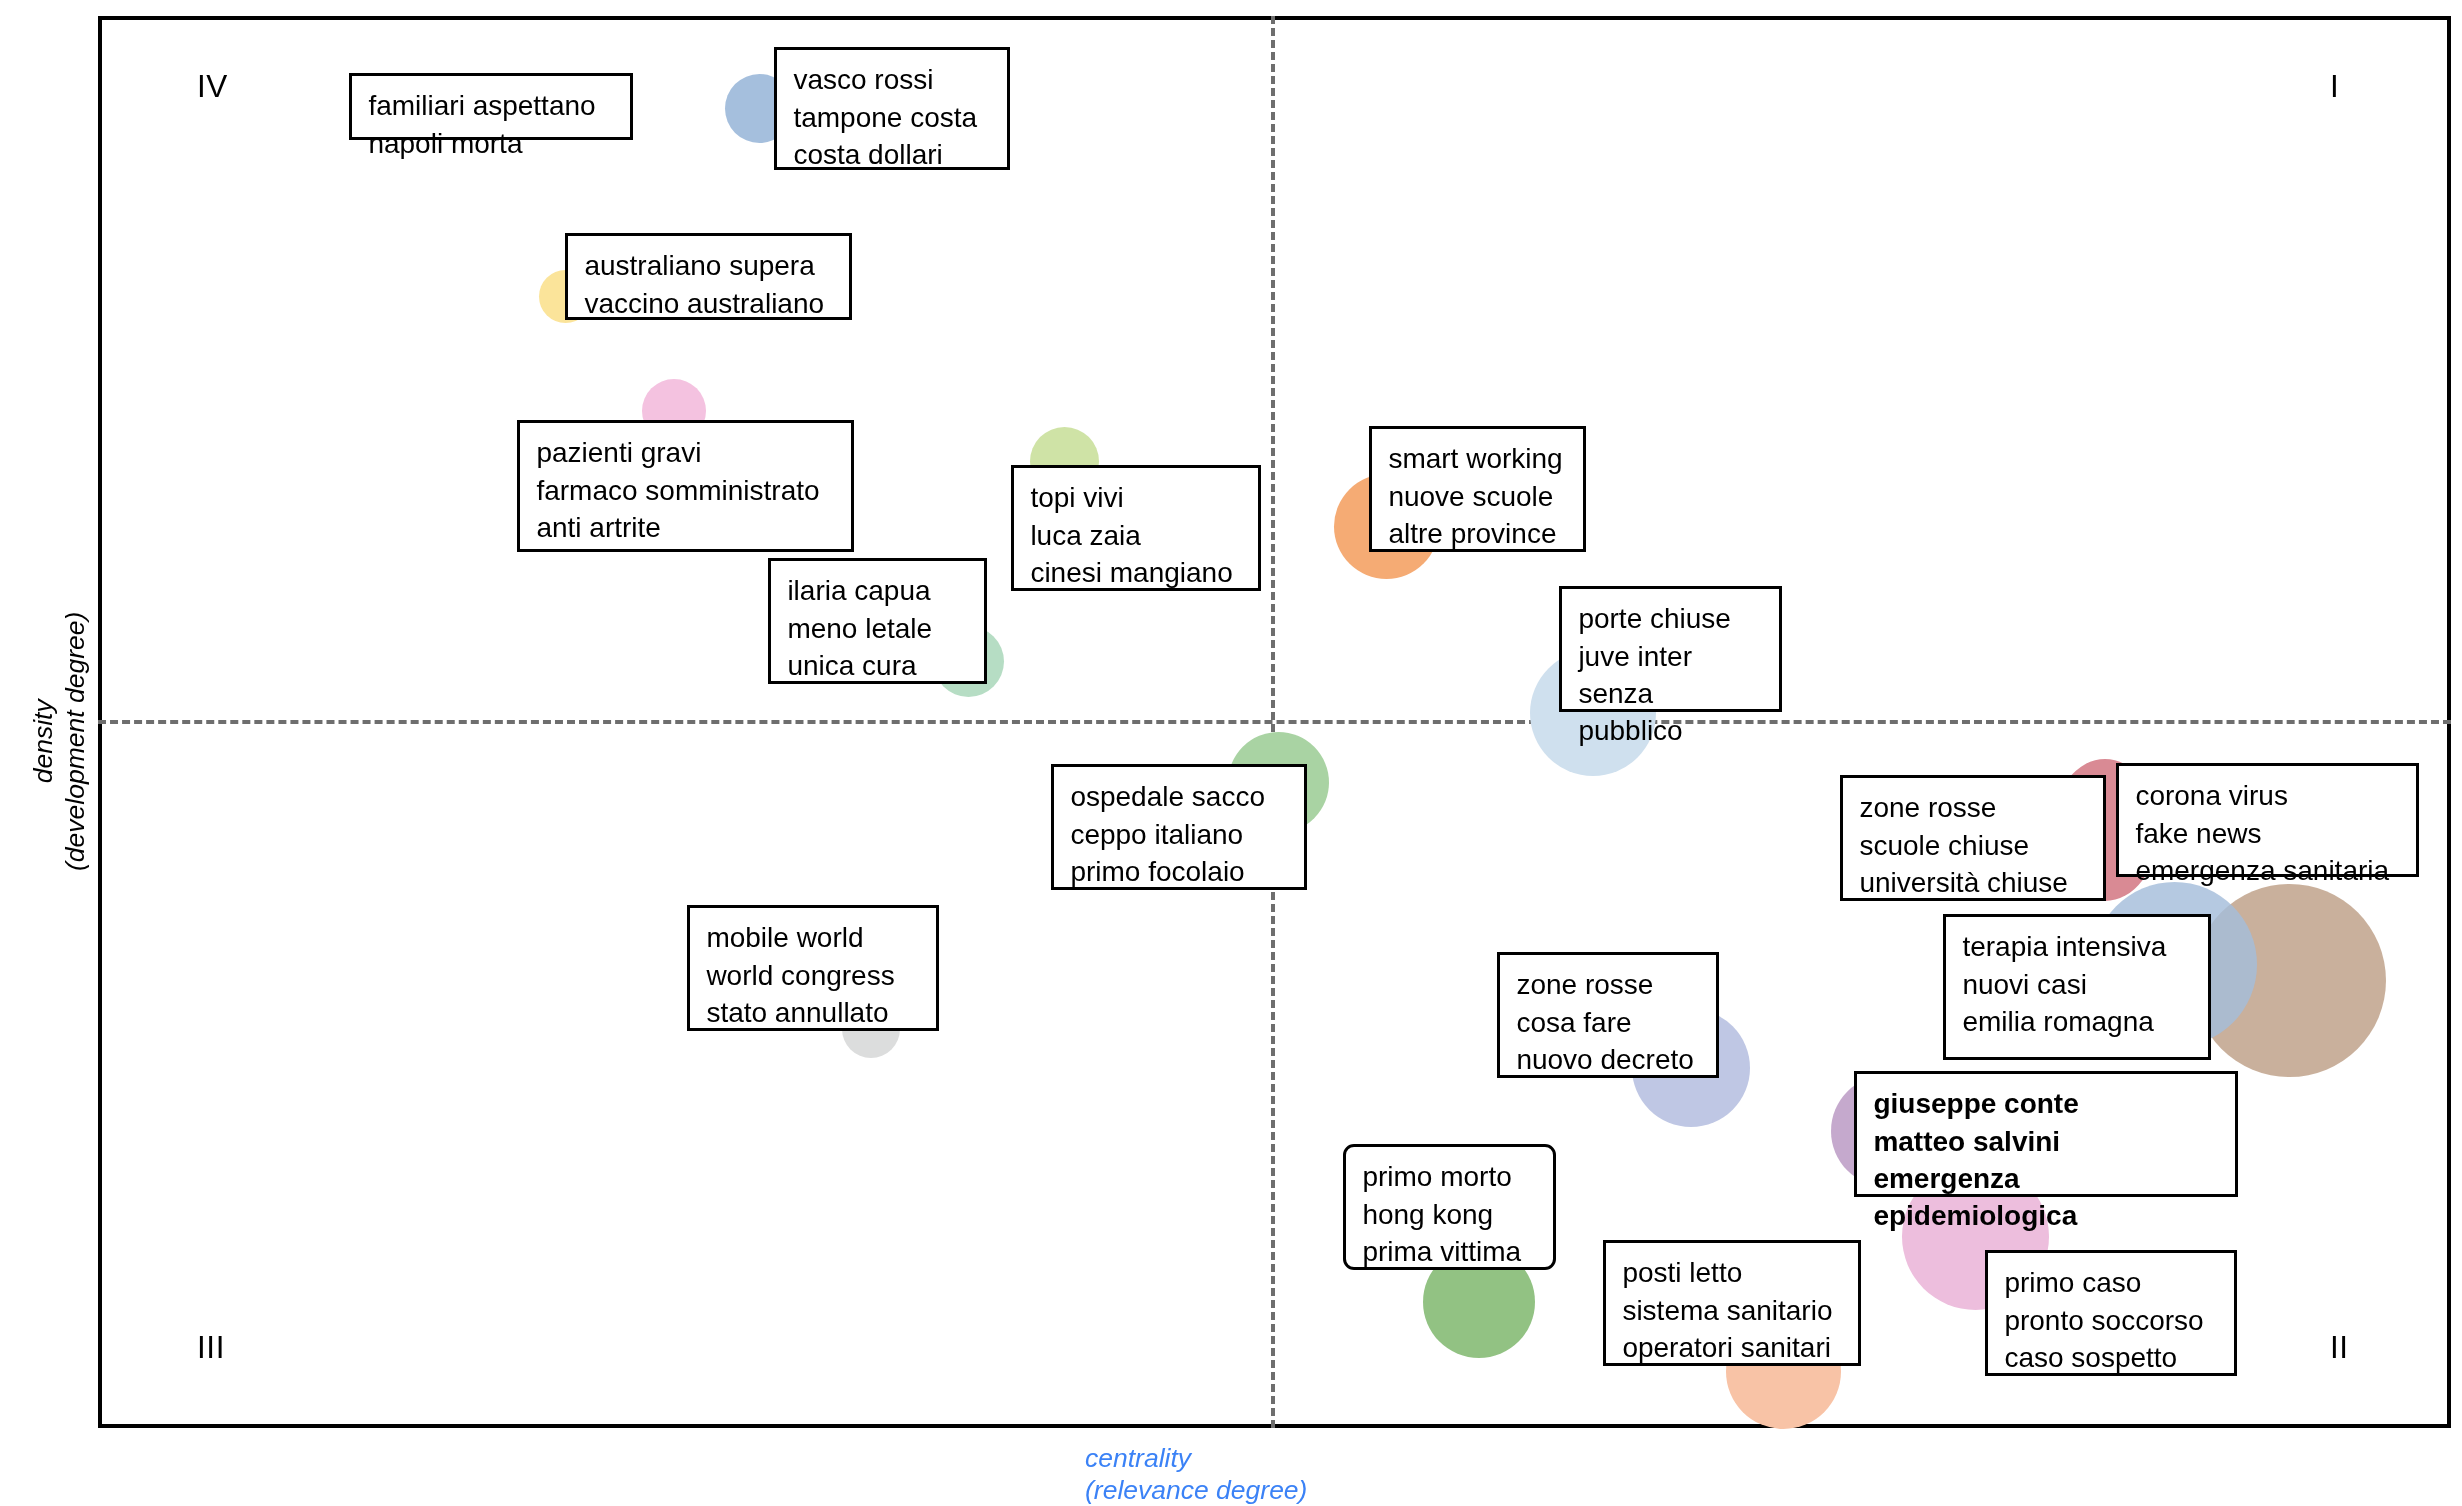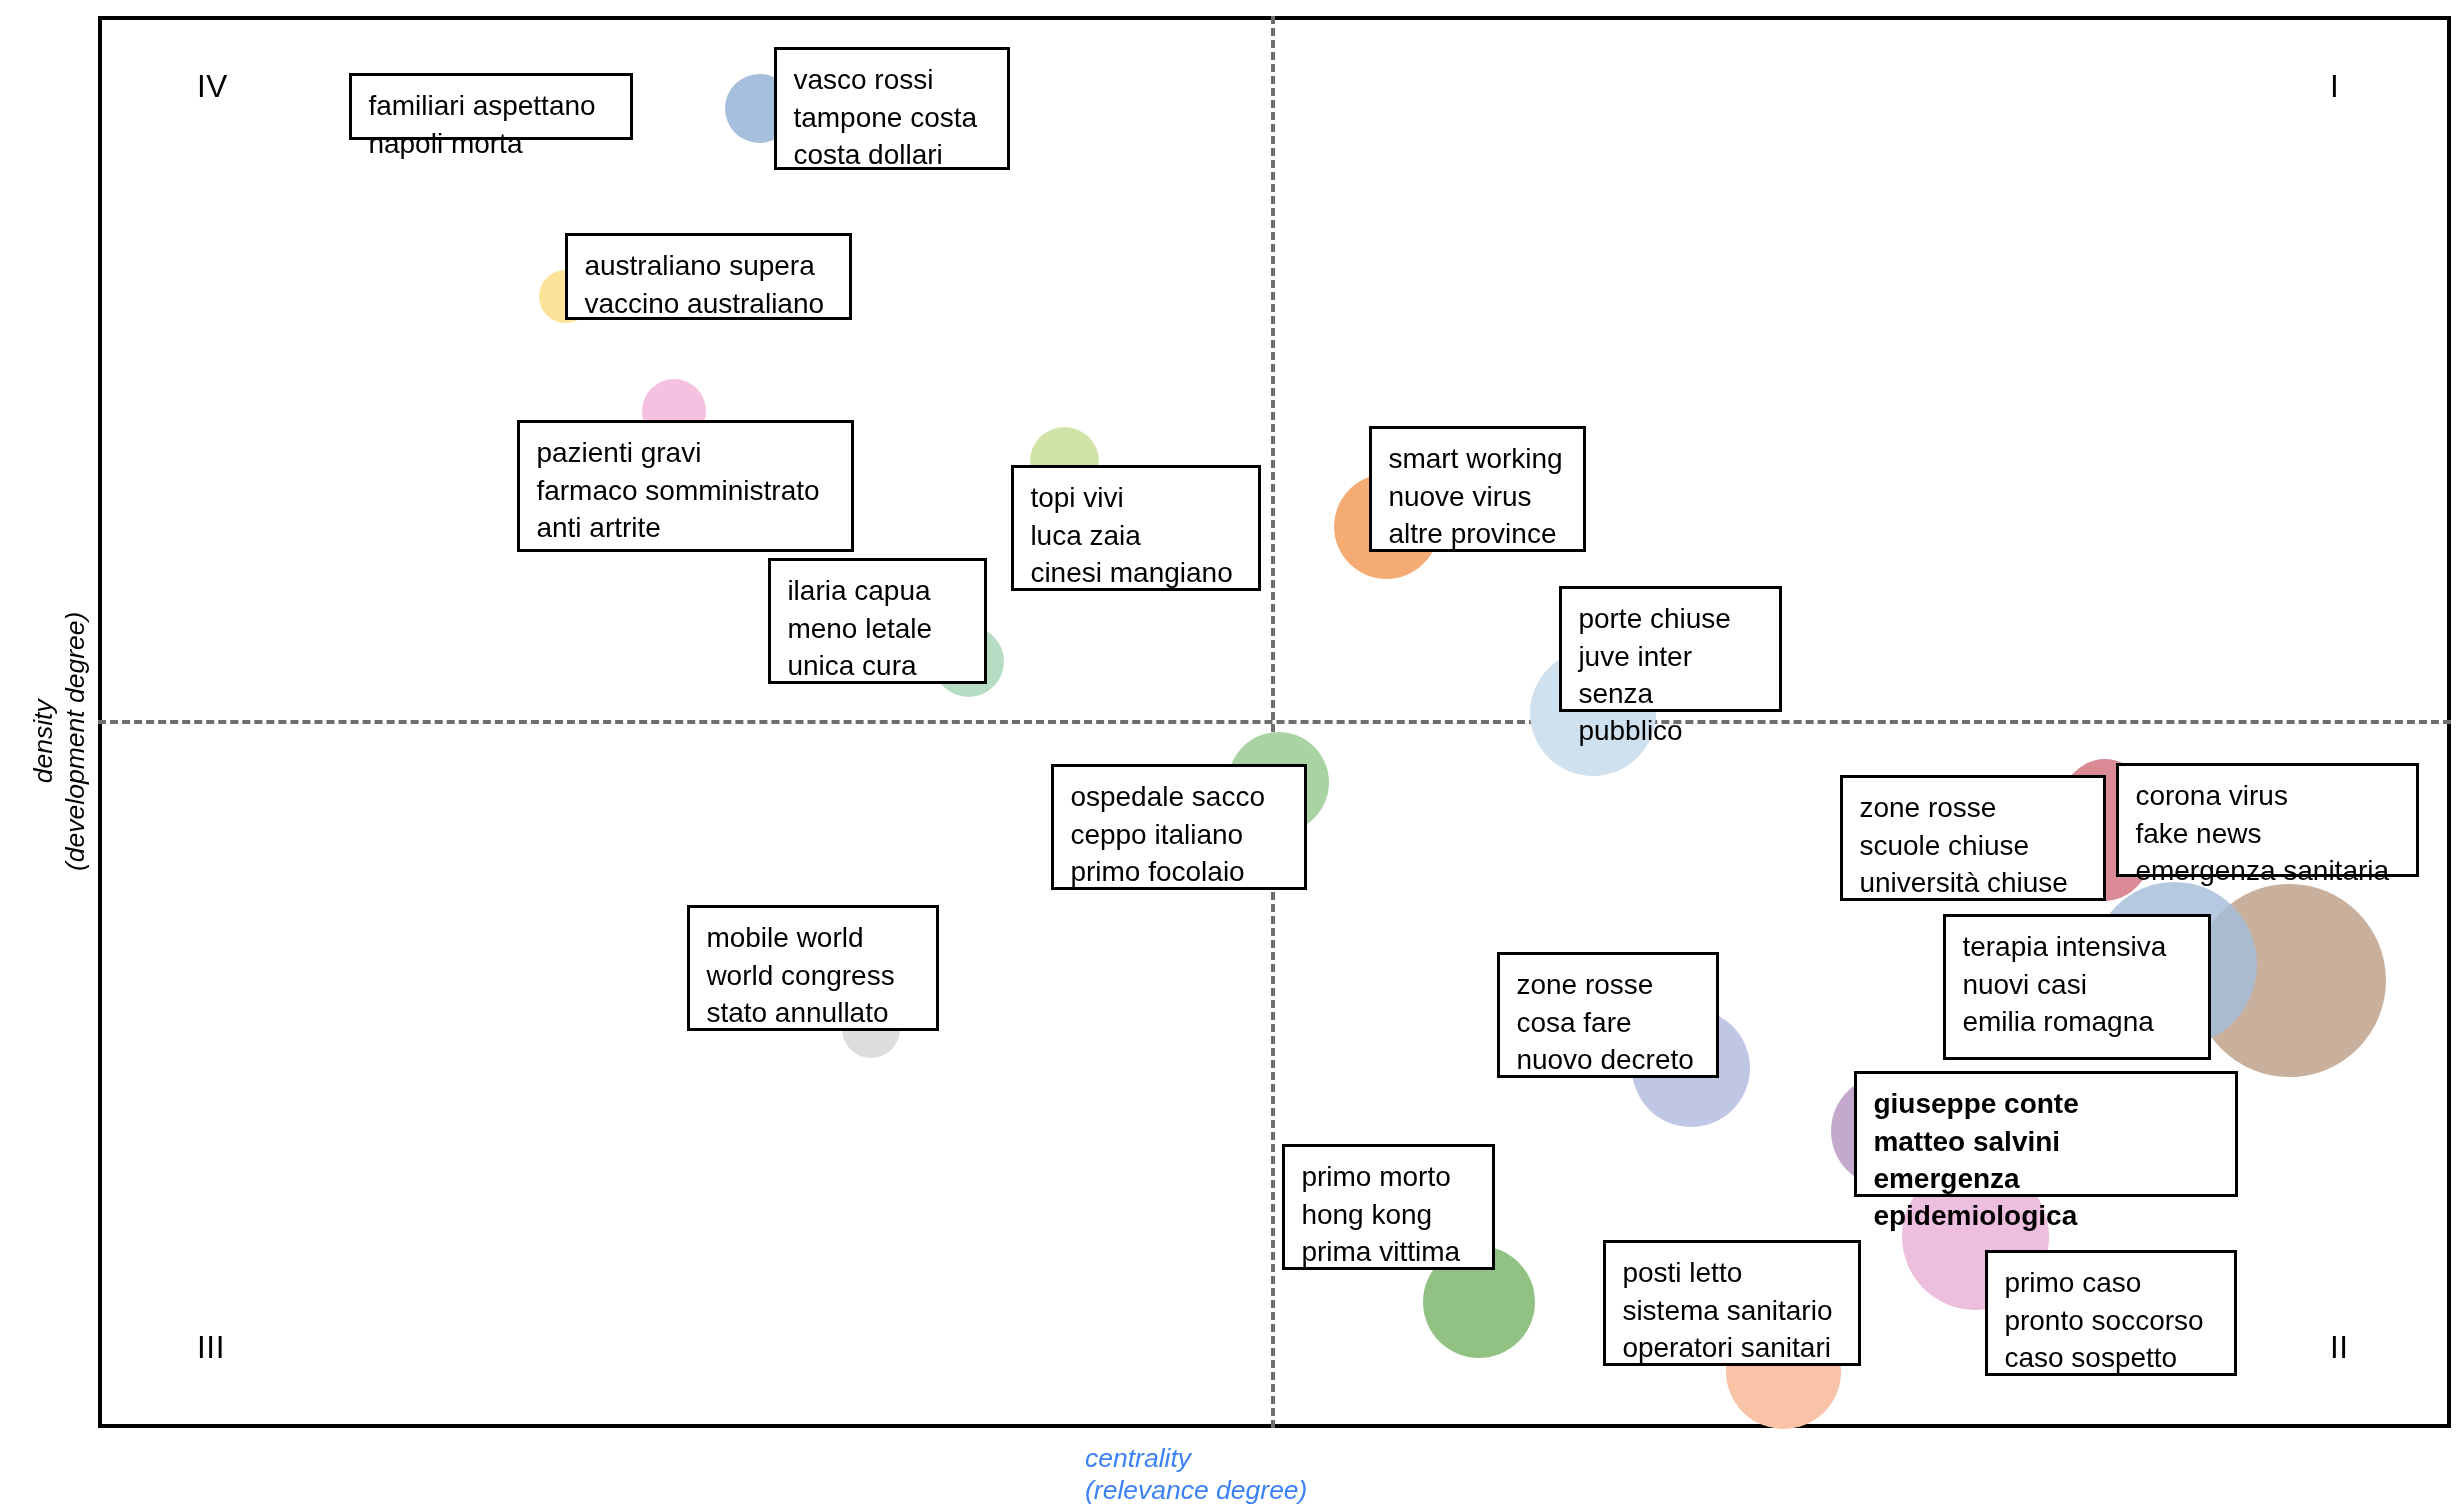--- a/index.html
+++ b/index.html
@@ -174,36 +174,36 @@
 
   <div class="label-box" style="left:1011px; top:465px; width:250px; height:126px;">topi vivi
 luca zaia
 cinesi mangiano</div>
 
   <div class="label-box" style="left:768px; top:558px; width:219px; height:126px;">ilaria capua
 meno letale
 unica cura</div>
 
   <div class="label-box" style="left:1369px; top:426px; width:217px; height:126px;">smart working
-nuove virus
+nuove scuole
 altre province</div>
 
   <div class="label-box" style="left:1559px; top:586px; width:223px; height:126px;">porte chiuse
 juve inter
 senza pubblico</div>
 
   <div class="label-box" style="left:1051px; top:764px; width:256px; height:126px;">ospedale sacco
 ceppo italiano
 primo focolaio</div>
 
   <div class="label-box" style="left:687px; top:905px; width:252px; height:126px;">mobile world
 world congress
 stato annullato</div>
 
-  <div class="label-box" style="left:1282px; top:1144px; width:213px; height:126px;">primo morto
+  <div class="label-box" style="left:1343px; top:1144px; width:213px; height:126px;border-radius:11px;">primo morto
 hong kong
 prima vittima</div>
 
   <div class="label-box" style="left:1497px; top:952px; width:222px; height:126px;">zone rosse
 cosa fare
 nuovo decreto</div>
 
   <div class="label-box" style="left:1603px; top:1240px; width:258px; height:126px;">posti letto
 sistema sanitario
 operatori sanitari</div>

